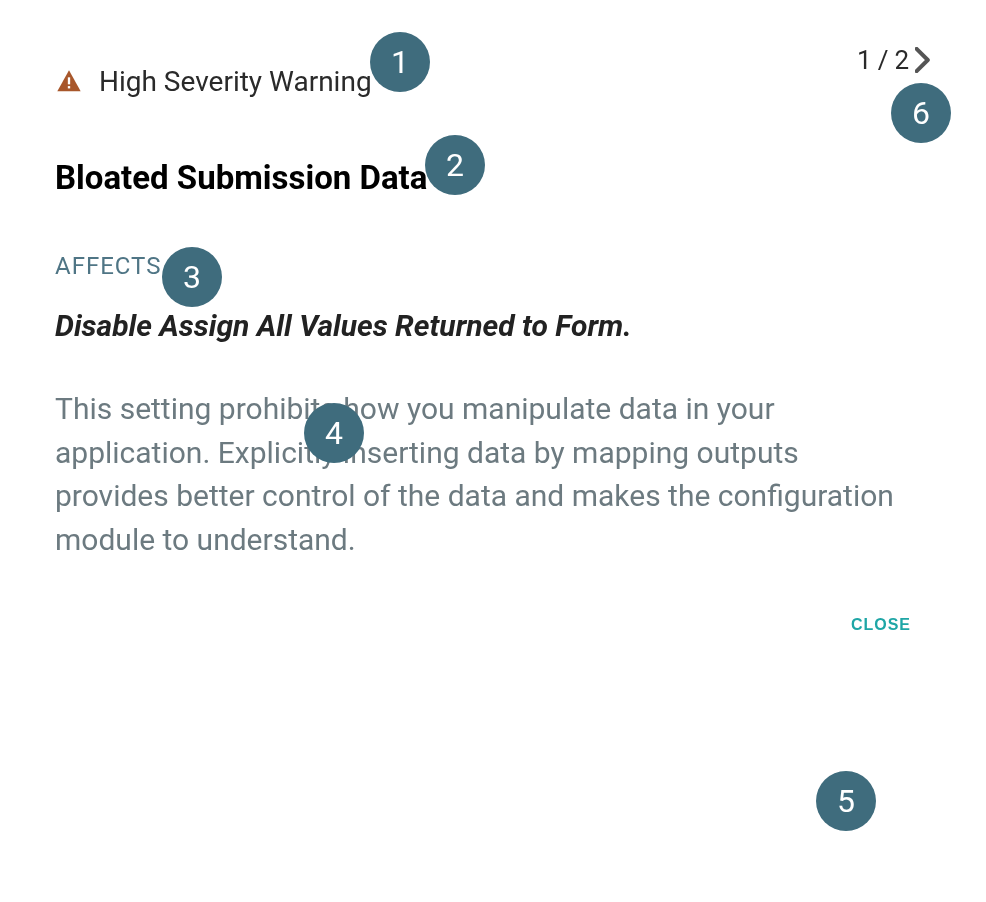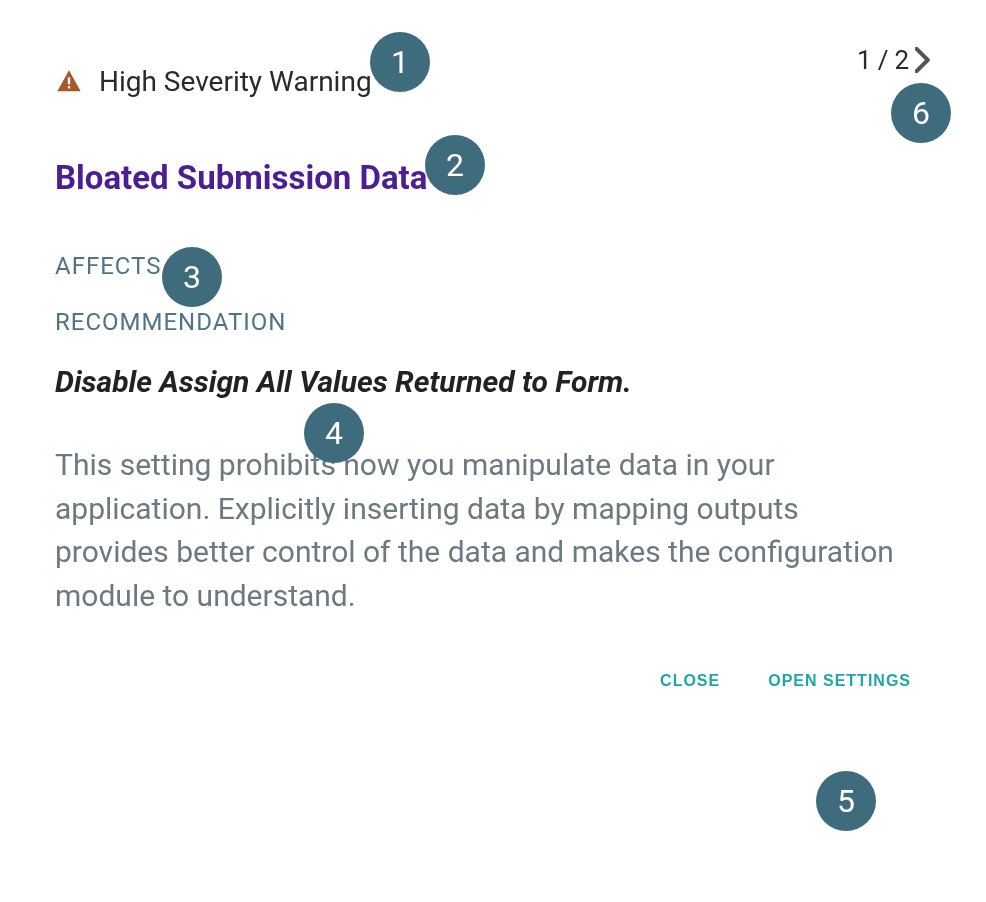--- a/index.html
+++ b/index.html
@@ -49,21 +49,21 @@
     right: 55px;
   }
   .pager .chevron svg {
     width: 16px;
     height: 26px;
     display: block;
   }
   .title {
     font-size: 33px;
     font-weight: 700;
-    color: #4c1d95;
+    color: #000000;
     margin-bottom: 55px;
   }
   .section-label {
     font-size: 24px;
     letter-spacing: 1px;
     color: #4f7585;
     font-weight: 400;
     margin-bottom: 28px;
     text-transform: uppercase;
   }
@@ -139,28 +139,26 @@
       <svg viewBox="0 0 10 16">
         <path d="M1 1 L8 8 L1 15" stroke="#555" stroke-width="2.5" fill="none" stroke-linecap="round" stroke-linejoin="round"></path>
       </svg>
     </span>
   </div>
 
   <div class="title">Bloated Submission Data</div>
 
   <div class="section-label">AFFECTS</div>
 
-  <div class="section-label">RECOMMENDATION</div>
   <div class="section-value" style="margin-bottom:44px;font-style:italic;">Disable Assign All Values Returned to Form.</div>
 
   <div class="description">This setting prohibits how you manipulate data in your application. Explicitly inserting data by mapping outputs provides better control of the data and makes the configuration module to understand.</div>
 
   <div class="actions">
     <button class="action-btn">CLOSE</button>
-    <button class="action-btn">OPEN SETTINGS</button>
   </div>
 
 </div>
 
 <div class="callout" style="top:32px; left:370px;">1</div>
 <div class="callout" style="top:135px; left:425px;">2</div>
 <div class="callout" style="top:247px; left:162px;">3</div>
 <div class="callout" style="top:403px; left:304px;">4</div>
 <div class="callout" style="top:771px; left:816px;">5</div>
 <div class="callout" style="top:83px; left:891px;">6</div>

